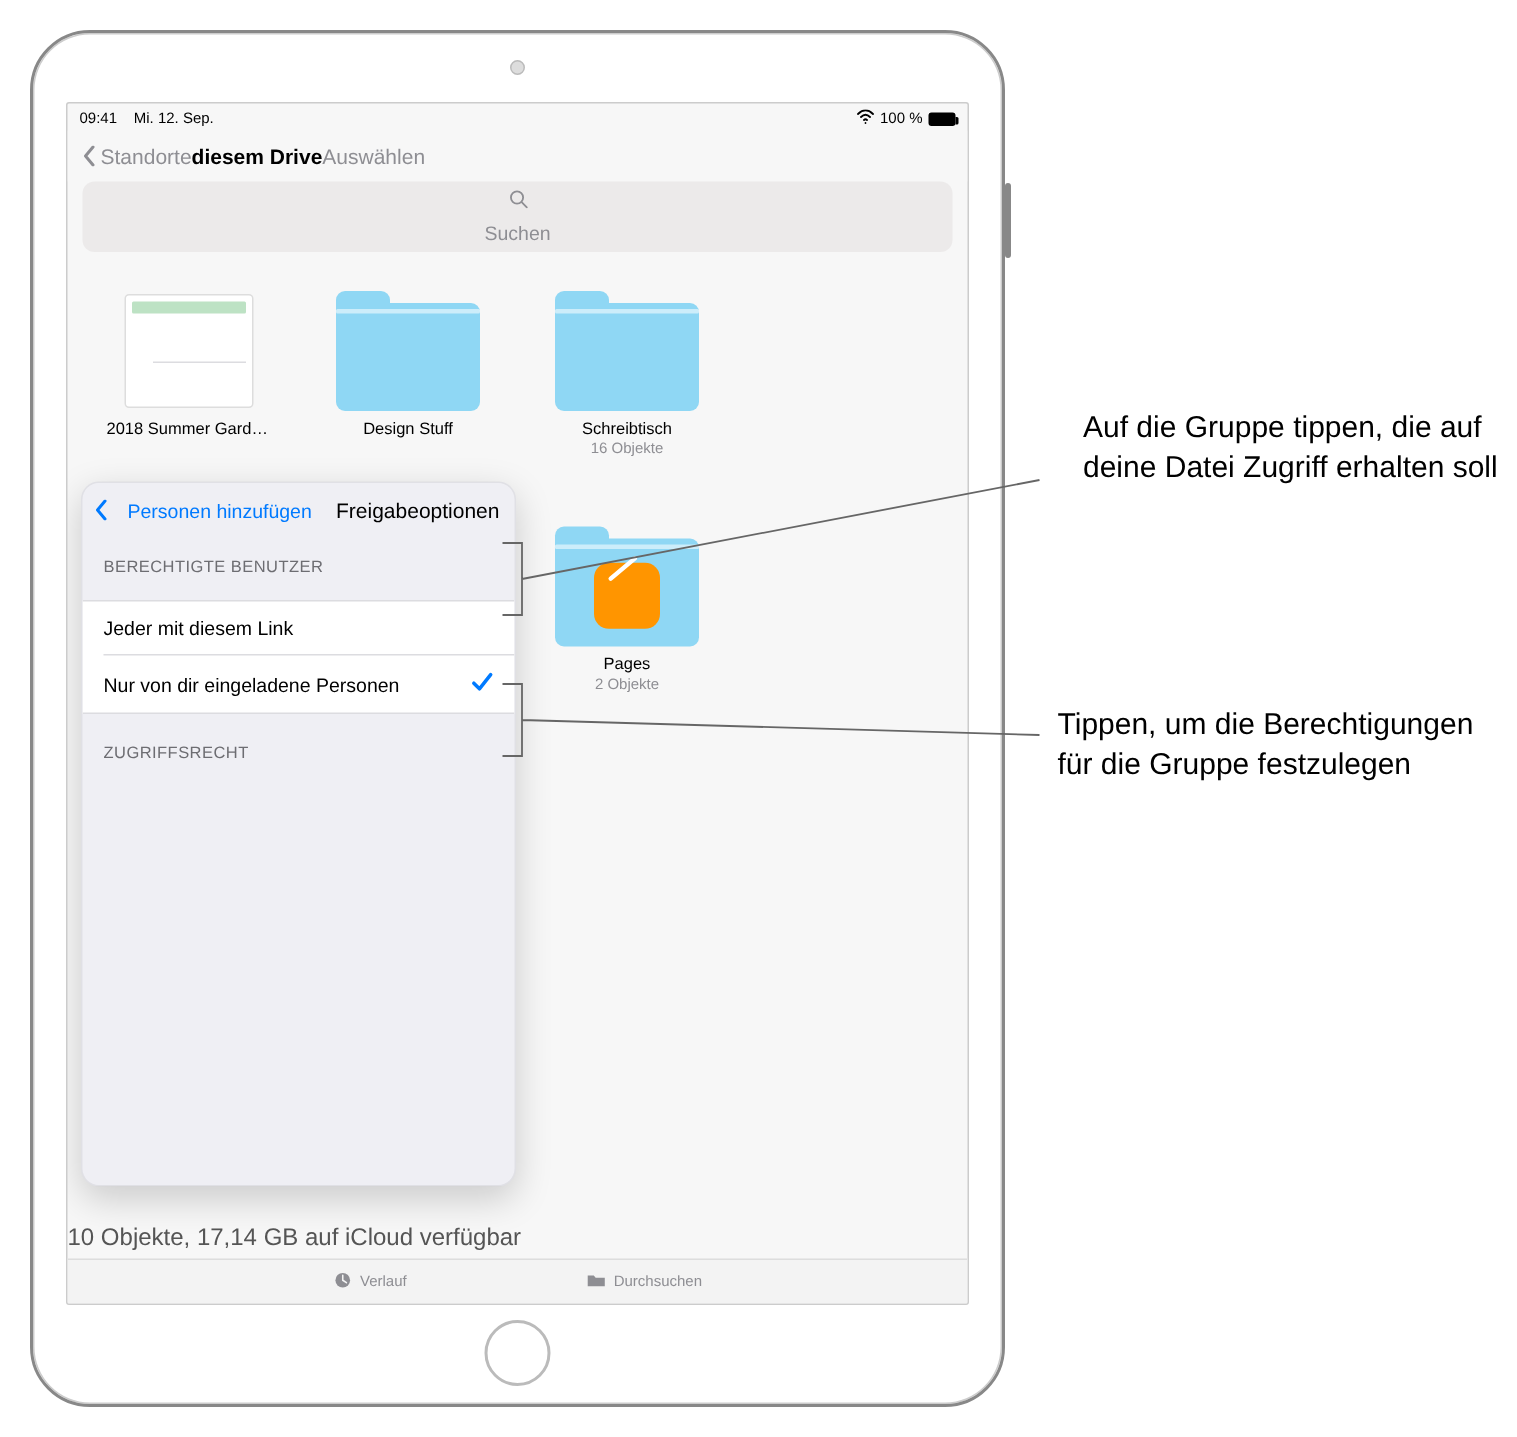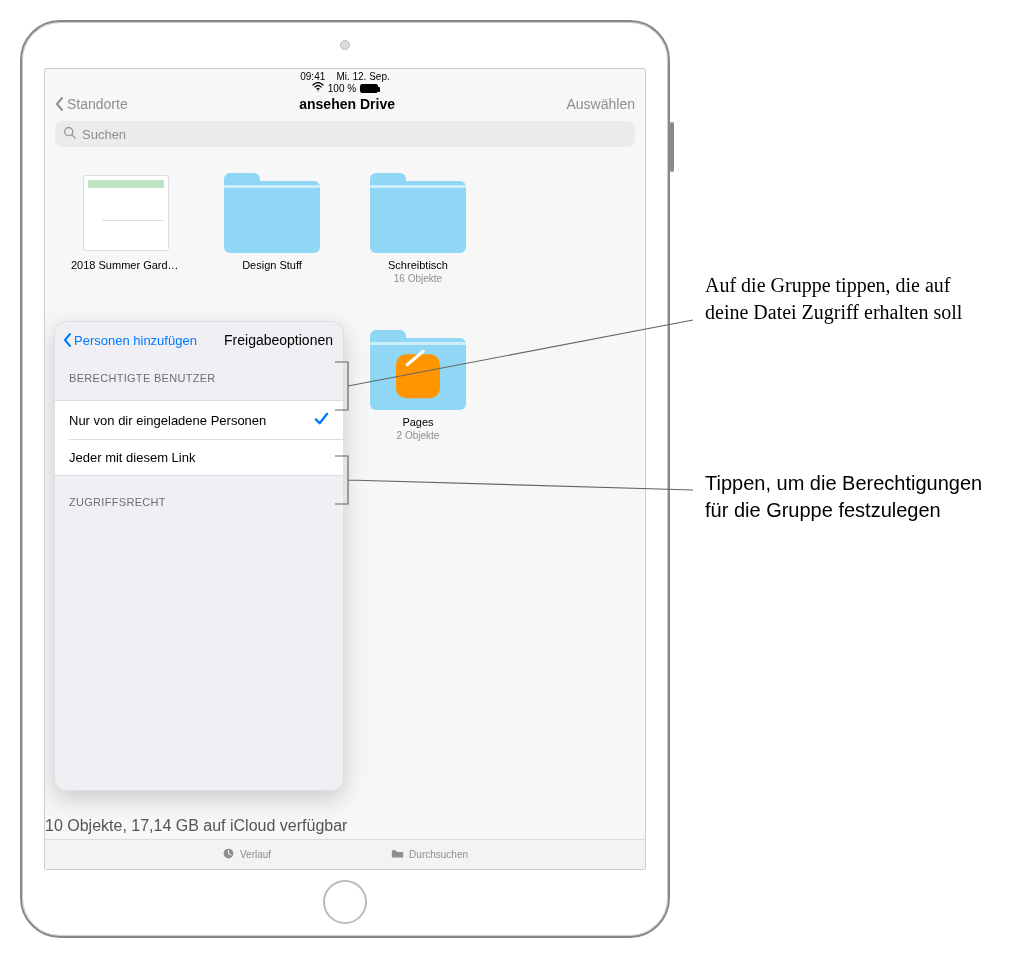--- a/index.html
+++ b/index.html
@@ -49,51 +49,51 @@
     border: 1px solid #ccc;
     border-radius: 2px;
     overflow: hidden;
   }
 
   
   .status-bar {
     height: 18px;
     padding: 2px 8px 0;
     display: flex; justify-content: space-between; align-items: center;
-    font-size: 10px; color: #000; flex-direction: column;
+    font-size: 10px; color: #000;
   }
   .sb-right { display: flex; align-items: center; gap: 4px; text-align: center; }
   .battery {
     display: inline-block; width: 18px; height: 9px;
     border: 1px solid #000; border-radius: 2px;
     position: relative; background: #000;
   }
   .battery::after {
     content: ""; position: absolute; right: -3px; top: 2px;
     width: 2px; height: 5px; background: #000; border-radius: 0 1px 1px 0;
   }
 
   
   .navbar {
-    height: 34px; display: flex; align-items: center; justify-content: space-between;
+    height: 34px; display: flex; align-items: center; 
     padding: 0 10px; font-size: 14px;
     background: #f7f7f7;
   }
   .nav-left { display: flex; align-items: center; color: #8e8e93; gap: 2px; }
   .nav-title { font-weight: 600; color: #000; }
   .nav-right { color: #8e8e93; }
   .chev-left-g { width:10px; height:14px; }
   .chev-left-g polyline { stroke:#8e8e93; stroke-width:2; fill:none; stroke-linecap:round; stroke-linejoin:round; }
 
   
   .search-wrap { padding: 0 10px 8px; }
   .search {
     display: flex; align-items: center; gap: 6px;
     background: #eceaea; border-radius: 8px;
-    padding: 5px 8px; color: #8e8e93; font-size: 13px;
+    padding: 5px 8px; color: #8e8e93; font-size: 13px; flex-direction: column;
   }
   .search svg { width: 13px; height: 13px; }
 
   
   .grid {
     padding: 18px 14px 0;
     display: grid;
     grid-template-columns: repeat(4, 1fr);
     column-gap: 12px; row-gap: 46px;
   }
@@ -162,21 +162,21 @@
     background:#efeff4; border-radius:12px;
     border:1px solid rgba(0,0,0,.06);
     box-shadow: 0 8px 24px rgba(0,0,0,.18);
     overflow:hidden;
     display:flex; flex-direction:column;
   }
   .pop-header {
     height:36px; display:flex; align-items:center; padding:0 8px;
     position:relative;
   }
-  .pop-back { display:flex; align-items:center; color:#007aff; font-size:13px; gap:1px; }
+  .pop-back { display:flex; align-items:center; color:#007aff; font-size:13px; gap:12px; }
   .pop-back svg { width:10px; height:14px; }
   .pop-back polyline { stroke:#007aff; stroke-width:2; fill:none; stroke-linecap:round; stroke-linejoin:round; }
   .pop-title {
     position:absolute; right:10px; top:0; bottom:0;
     display:flex; align-items:center;
     font-size:14px; font-weight:400; color:#000;
   }
 
   .section-header {
     font-size:11px; color:#6d6d72; padding:20px 14px 16px;
@@ -190,21 +190,21 @@
   }
   .row + .row { border-top:1px solid #dcdce0; margin-left:14px; padding-left:0; }
   .check svg { width:15px; height:15px; }
   .check polyline { stroke:#007aff; stroke-width:2.5; fill:none; stroke-linecap:round; stroke-linejoin:round; }
 
   
   .callout {
     position:absolute; font-size:20px; color:#000; line-height:1.35;
     max-width: 280px;
   }
-  .callout.c1 { left:705px; top:272px;font-family:Liberation Serif, serif; }
+  .callout.c1 { left:722px; top:272px; }
   .callout.c2 { left:705px; top:470px; }
 
   .leader {
     position:absolute; stroke:#666; stroke-width:1.2; fill:none;
   }
 </style>
 </head>
 <body>
 
 <div class="ipad">
@@ -231,21 +231,21 @@
       </div>
     </div>
 
     <div class="navbar">
       <div class="nav-left">
         <svg class="chev-left-g" viewBox="0 0 10 14">
             <polyline points="7,1 2,7 7,13"></polyline>
           </svg>
         <span>Standorte</span>
       </div>
-      <div class="nav-title">ansehen Drive</div>
+      <div class="nav-title">diesem Drive</div>
       <div class="nav-right">Auswählen</div>
     </div>
 
     <div class="search-wrap">
       <div class="search">
         <span>
           <svg viewBox="0 0 16 16">
               <circle cx="7" cy="7" r="5" stroke="#8e8e93" stroke-width="1.5" fill="none"></circle>
               <line x1="11" y1="11" x2="15" y2="15" stroke="#8e8e93" stroke-width="1.5" stroke-linecap="round"></line>
             </svg>
@@ -351,29 +351,29 @@
               <polyline points="7,1 2,7 7,13"></polyline>
             </svg>
           <span>Personen hinzufügen</span>
         </div>
         <div class="pop-title">Freigabeoptionen</div>
       </div>
 
       <div class="section-header first">BERECHTIGTE BENUTZER</div>
       <div class="row-list">
         <div class="row">
+          <span>Jeder mit diesem Link</span>
+          <span></span>
+        </div>
+        <div class="row">
           <span>Nur von dir eingeladene Personen</span>
           <span class="check"><svg viewBox="0 0 16 16">
                 <polyline points="2,9 6,13 14,3"></polyline>
               </svg></span>
         </div>
-        <div class="row">
-          <span>Jeder mit diesem Link</span>
-          <span></span>
-        </div>
       </div>
 
       <div class="section-header">ZUGRIFFSRECHT</div>
     </div>
 
   </div>
 </div>
 
 <div class="callout c1">Auf die Gruppe tippen, die auf deine Datei Zugriff erhalten soll</div>
 <div class="callout c2">Tippen, um die Berechtigungen für die Gruppe festzulegen</div>

